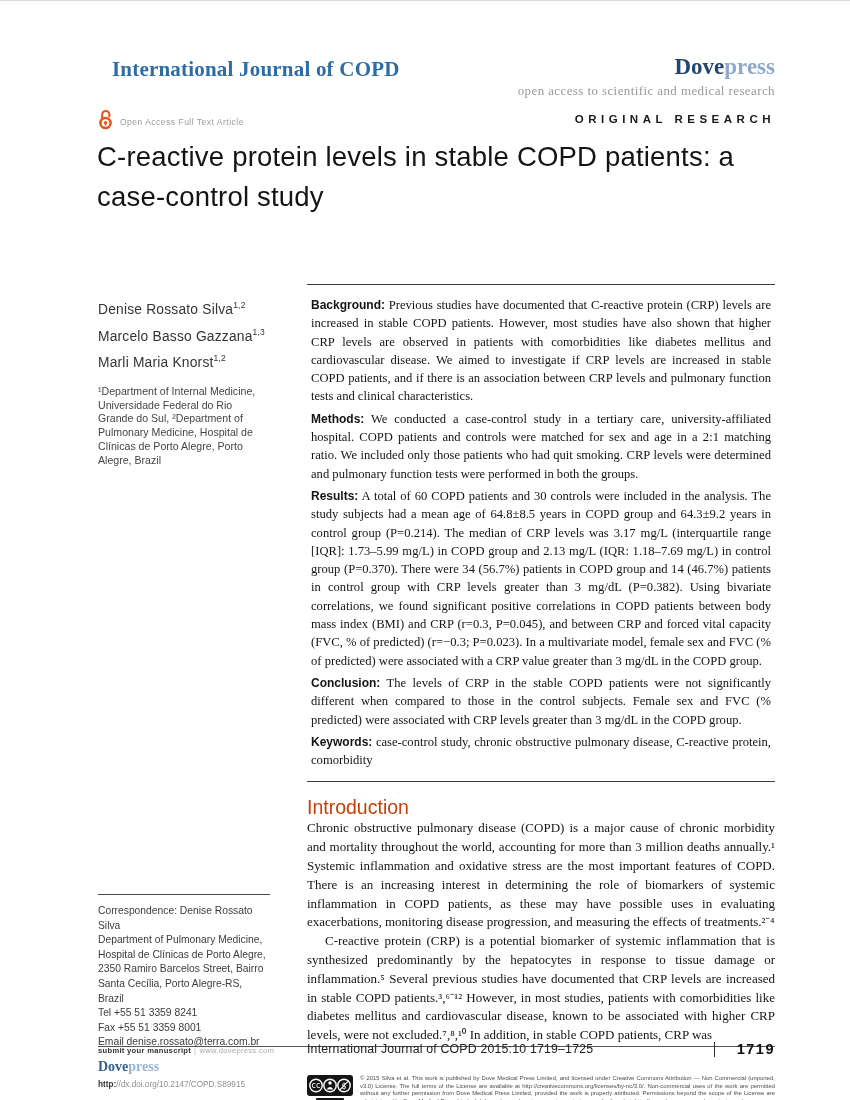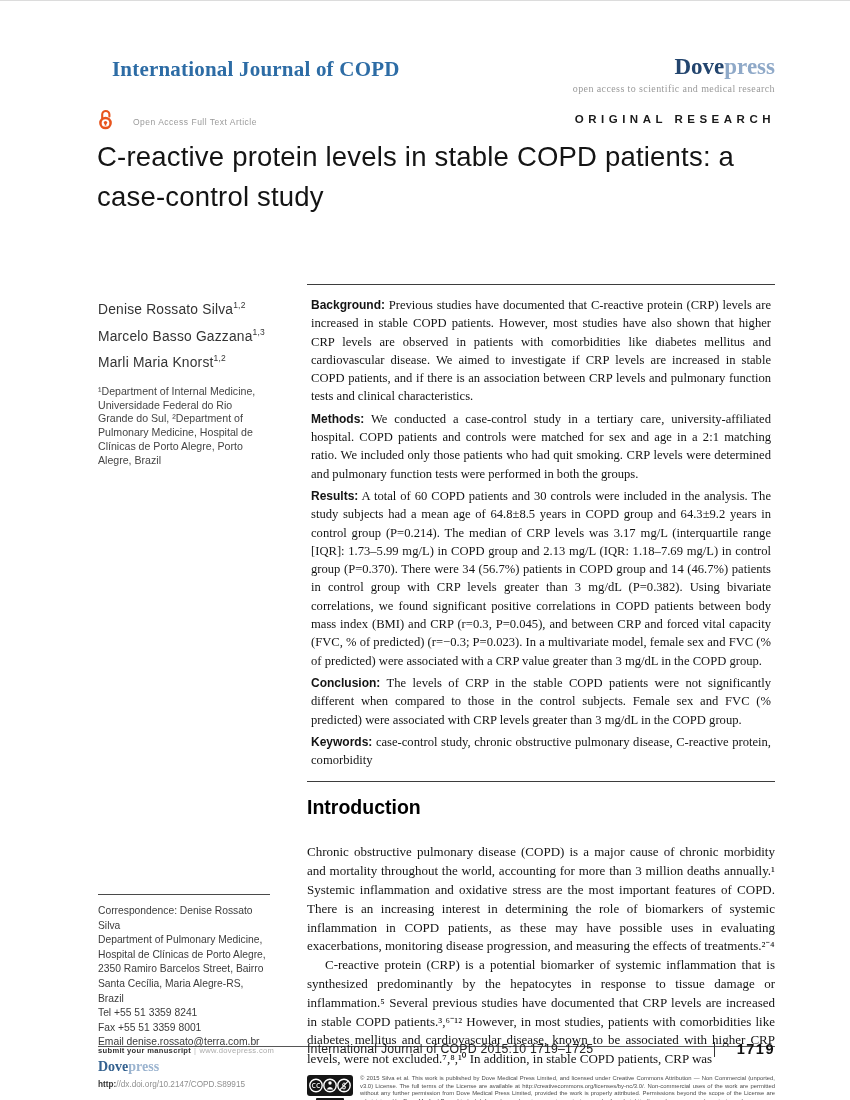--- a/index.html
+++ b/index.html
@@ -16,23 +16,23 @@
     font-size:21px;color:#2d6ca5;letter-spacing:.2px;
   }
   .dove-logo-head{
     position:absolute;right:75px;top:53px;text-align:right;
     font-family:"Liberation Serif",serif;font-weight:bold;font-size:23px;
   }
   .dove-dark{color:#23456e;}
   .dove-light{color:#8fa9c8;}
   .tagline{
     position:absolute;right:75px;top:82px;text-align:right;
-    font-family:"Liberation Serif",serif;font-size:10px;color:#9a9a9a;letter-spacing:.4px;
+    font-family:"Liberation Serif",serif;font-size:13px;color:#9a9a9a;letter-spacing:.4px;
   }
-  .oa-row{position:absolute;left:98px;top:108px;display:flex;align-items:center;gap:20px;}
+  .oa-row{position:absolute;left:98px;top:108px;display:flex;align-items:center;gap:7px;}
   .oa-text{font-size:8.5px;color:#9a9a9a;letter-spacing:.5px;}
   .article-type{
     position:absolute;right:75px;top:112px;
     font-size:11.5px;font-weight:600;letter-spacing:4.5px;color:#1a1a1a;
   }
   
   .title{
     position:absolute;left:97px;top:136px;width:640px;
     font-size:27.5px;line-height:40px;font-weight:400;color:#141414;
     letter-spacing:.2px;
@@ -48,21 +48,21 @@
   
   .right-col{position:absolute;left:307px;top:283px;width:468px;}
   .rule{border:0;border-top:1.4px solid #3d3d3d;margin:0;}
   .abstract{margin-top:11px;}
   .abs-para{
     font-family:"Liberation Serif",serif;font-size:12.6px;line-height:18.3px;
     text-align:justify;color:#141414;margin:4px;
   }
   .abs-label{font-family:"Liberation Sans",sans-serif;font-weight:bold;font-size:12px;}
   .rule-bottom{margin-top:12px;}
-  .intro-heading{font-size:19.5px;font-weight:bold;margin:14px 0 24px 0;color:#000000;}
+  .intro-heading{font-size:19.5px;font-weight:normal;margin:14px 0 0 0;color:#c2410c;}
   .body-para{
     font-family:"Liberation Serif",serif;font-size:13px;line-height:18.8px;
     text-align:justify;color:#141414;margin:0;
   }
   .body-para.indent{text-indent:18px;}
   
   .footer-rule{position:absolute;left:98px;top:1037px;width:677px;border:0;border-top:1.2px solid #555;}
   .footer-left{position:absolute;left:98px;top:1045px;width:200px;}
   .submit-line{font-size:7.6px;letter-spacing:.3px;}
   .submit-bold{font-weight:bold;color:#333;}
@@ -120,21 +120,21 @@
     <div class="author"><span>Marli Maria Knorst</span><sup>1,2</sup></div>
     <div class="affiliations">¹Department of Internal Medicine, Universidade Federal do Rio Grande do Sul, ²Department of Pulmonary Medicine, Hospital de Clínicas de Porto Alegre, Porto Alegre, Brazil</div>
   </div>
 
   <div class="corr-block">
     <hr class="corr-rule">
     <div class="corr-line">Correspondence: Denise Rossato Silva</div>
     <div class="corr-line">Department of Pulmonary Medicine,</div>
     <div class="corr-line">Hospital de Clínicas de Porto Alegre,</div>
     <div class="corr-line">2350 Ramiro Barcelos Street, Bairro</div>
-    <div class="corr-line">Santa Cecília, Maria Alegre-RS, Brazil</div>
+    <div class="corr-line">Santa Cecília, Porto Alegre-RS, Brazil</div>
     <div class="corr-line">Tel +55 51 3359 8241</div>
     <div class="corr-line">Fax +55 51 3359 8001</div>
     <div class="corr-line">Email denise.rossato@terra.com.br</div>
   </div>
 
   <div class="right-col">
     <hr class="rule">
     <div class="abstract">
       <p class="abs-para"><b class="abs-label">Background:</b><span> Previous studies have documented that C-reactive protein (CRP) levels are increased in stable COPD patients. However, most studies have also shown that higher CRP levels are observed in patients with comorbidities like diabetes mellitus and cardiovascular disease. We aimed to investigate if CRP levels are increased in stable COPD patients, and if there is an association between CRP levels and pulmonary function tests and clinical characteristics.</span></p>
       <p class="abs-para"><b class="abs-label">Methods:</b><span> We conducted a case-control study in a tertiary care, university-affiliated hospital. COPD patients and controls were matched for sex and age in a 2:1 matching ratio. We included only those patients who had quit smoking. CRP levels were determined and pulmonary function tests were performed in both the groups.</span></p>

